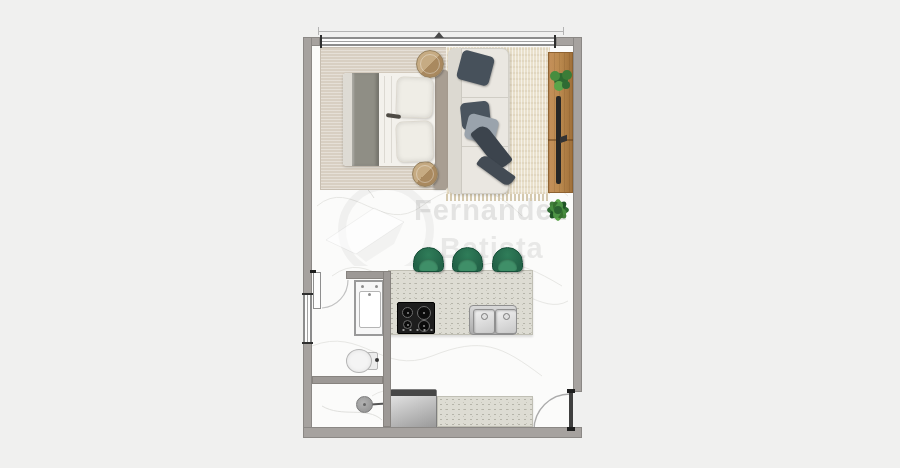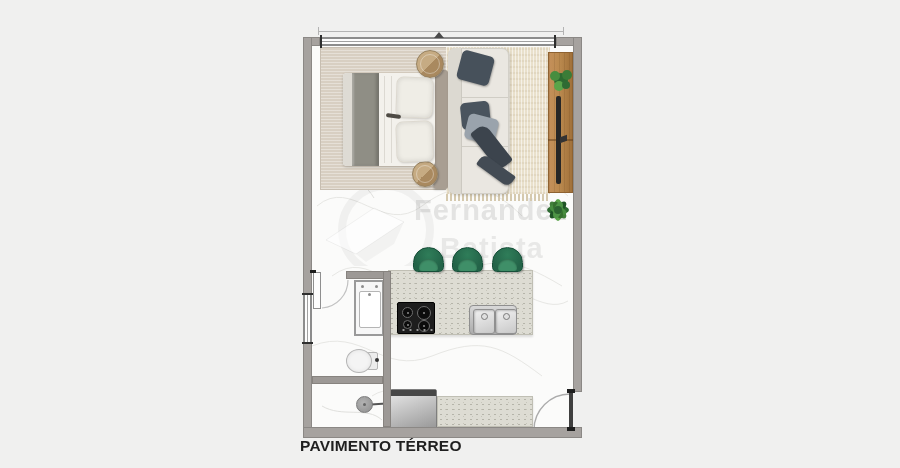--- a/index.html
+++ b/index.html
@@ -271,15 +271,14 @@
   </div>
   <div class="a tick" style="left:302px;top:293px;width:11px;height:2px;"></div>
   <div class="a tick" style="left:302px;top:342px;width:11px;height:2px;"></div>
 
   <div class="a" id="entry-leaf"></div>
   <div class="a doorpost" style="left:567px;top:389px;width:8px;height:4px;"></div>
   <div class="a doorpost" style="left:567px;top:427px;width:8px;height:4px;"></div>
   <div class="a" id="bath-leaf"></div>
   <div class="a doorpost" style="left:310px;top:270px;width:6px;height:3px;"></div>
 
-  <div class="a" id="title">PAVIMENTO TÉRREO</div>
 
 </div>
 
 </body></html>

